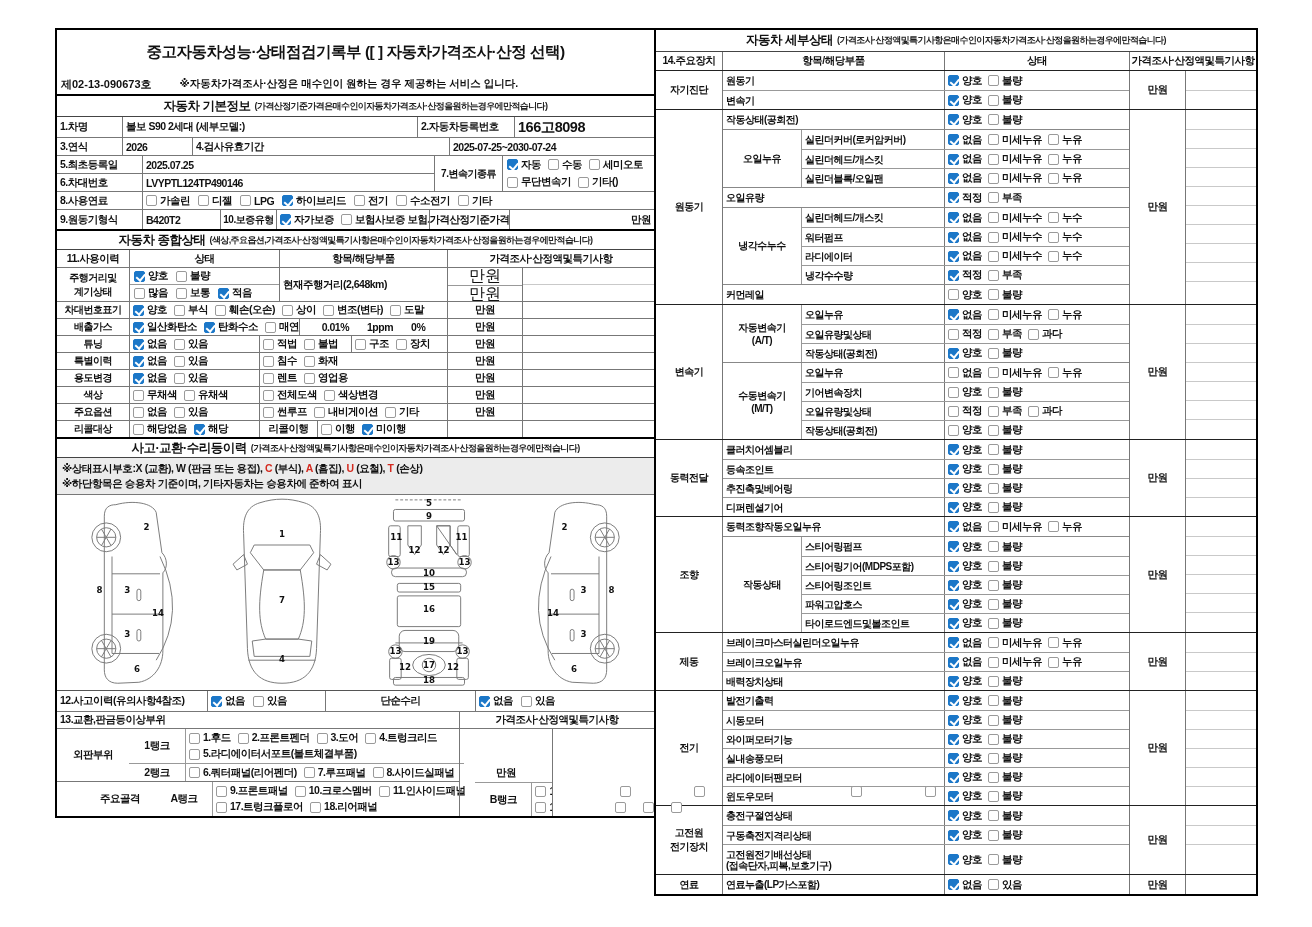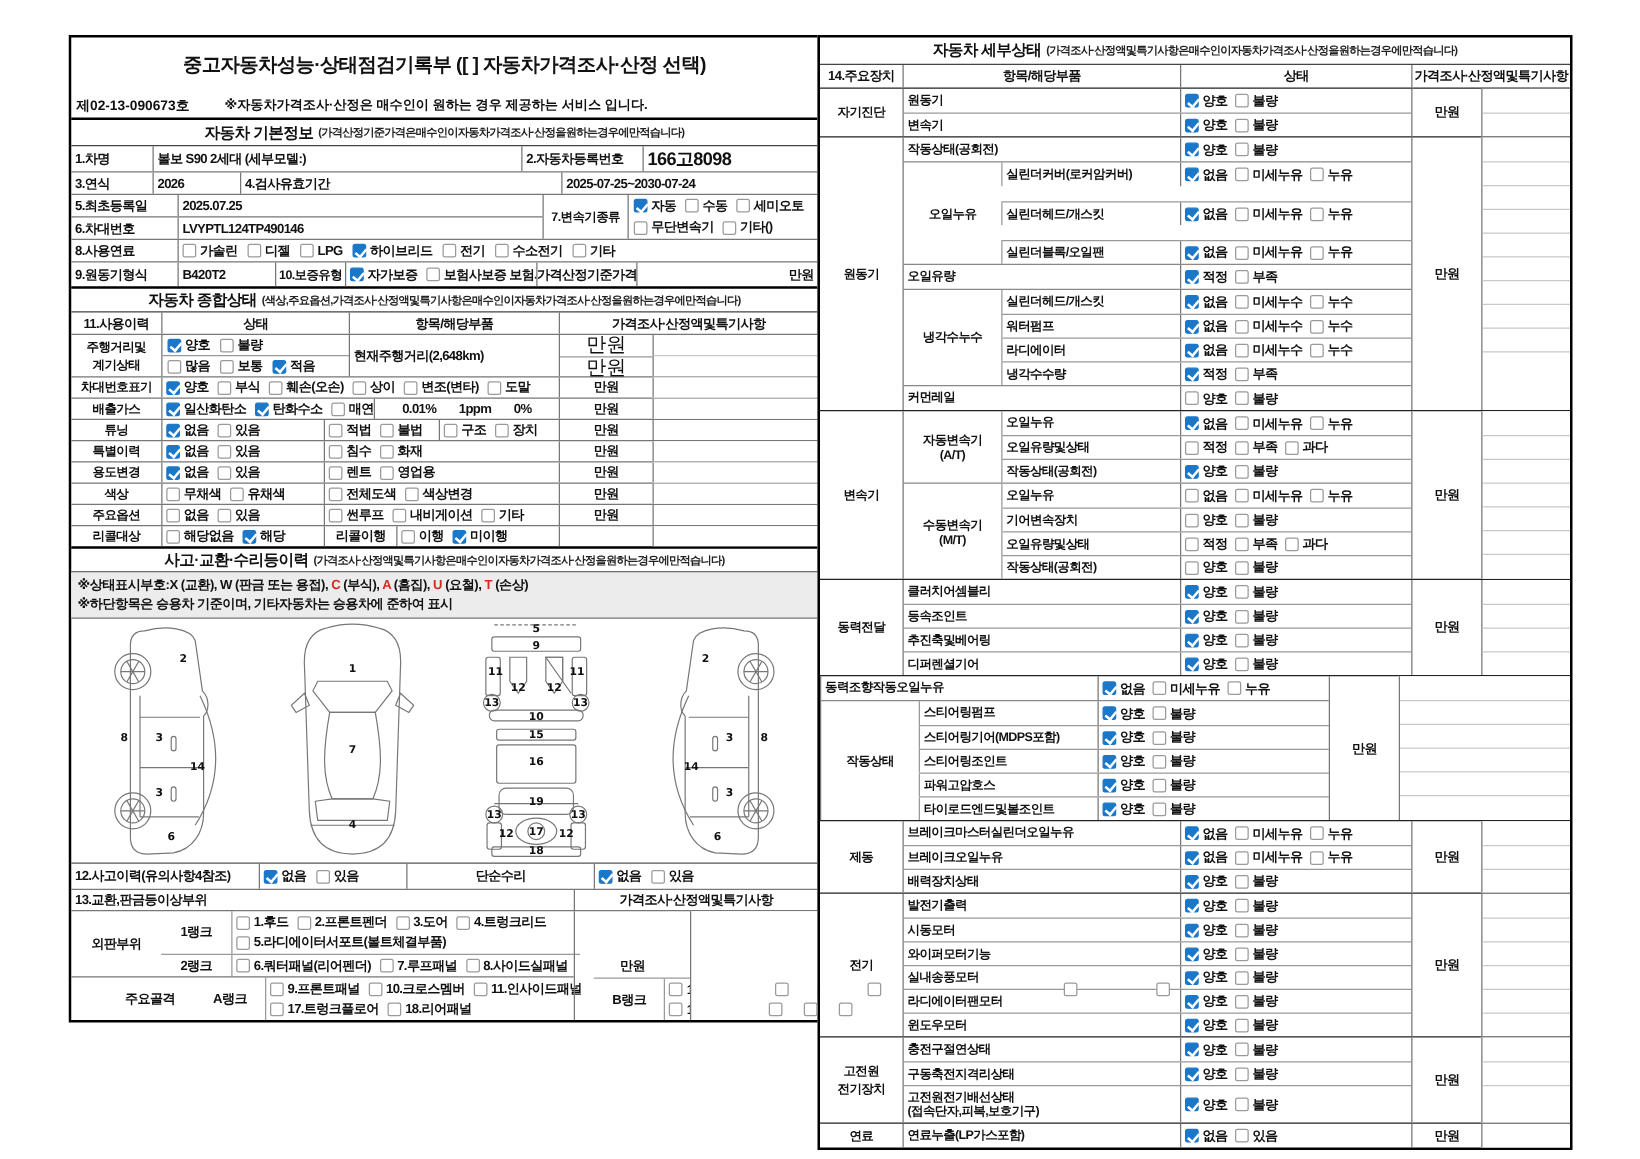--- a/index.html
+++ b/index.html
@@ -874,21 +874,21 @@
                         <span class="box"></span>
                         <span class="cbl">불량</span>
                       </span>
                     </span>
                   </div>
                 </div>
               </div>
             </div>
             <div style="display: flex; border-top: 1px solid rgb(136, 136, 136);">
               <div class="c center" style="width: 78px; flex: 0 0 auto; border-left: none; font-size: 10px;">오일누유</div>
-              <div style="flex: 1 1 0%; display: flex; flex-direction: column; gap: 12px;">
+              <div style="flex: 1 1 0%; display: flex; flex-direction: column;">
                 <div style="display: flex; height: 19px;">
                   <div class="c lab" style="flex: 1 1 0%; border-left: 1px solid rgb(153, 153, 153); font-size: 10px; white-space: normal; line-height: 11px;">실린더커버(로커암커버)</div>
                   <div class="c lab" style="width: 185px; flex: 0 0 auto;">
                     <span class="cbg">
                       <span class="cb" style="margin-right: 6px;">
                         <span class="box on"></span>
                         <span class="cbl">없음</span>
                       </span>
                       <span class="cb" style="margin-right: 6px;">
                         <span class="box"></span>
@@ -1287,20 +1287,21 @@
           </div>
           <div class="c center" style="width: 56px; flex: 0 0 auto;">만원</div>
           <div class="notesCell" style="flex: 1 1 0%; display: flex; flex-direction: column; border-left: 1px solid rgb(119, 119, 119);">
             <div class="nrow" style="height: 19px;"></div>
             <div class="nrow" style="height: 19px;"></div>
             <div class="nrow" style="height: 19px;"></div>
             <div class="nrow" style="height: 19px;"></div>
           </div>
         </div>
         <div style="display: flex; align-items: stretch; border-top: 1.6px solid rgb(34, 34, 34);">
+          <div class="c center" style="width: 66px; flex: 0 0 auto; border-left: none; font-size: 10px;">조향</div>
           <div style="width: 407px; flex: 0 0 auto; display: flex; flex-direction: column; border-left: 1px solid rgb(119, 119, 119);">
             <div style="display: flex;">
               <div style="flex: 1 1 0%; display: flex; flex-direction: column;">
                 <div style="display: flex; height: 19px;">
                   <div class="c lab" style="flex: 1 1 0%; border-left: none; font-size: 10px; white-space: normal; line-height: 11px;">동력조향작동오일누유</div>
                   <div class="c lab" style="width: 185px; flex: 0 0 auto;">
                     <span class="cbg">
                       <span class="cb" style="margin-right: 6px;">
                         <span class="box on"></span>
                         <span class="cbl">없음</span>

